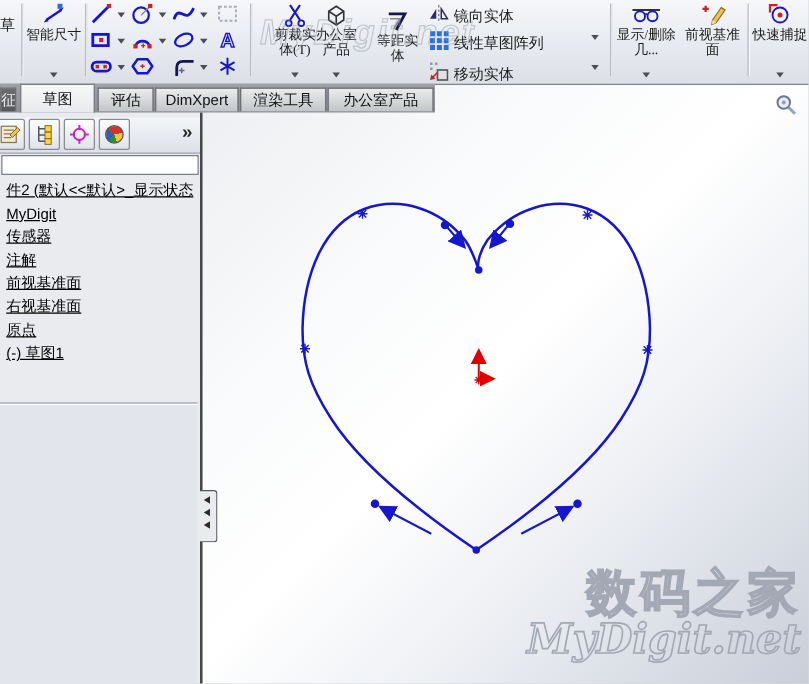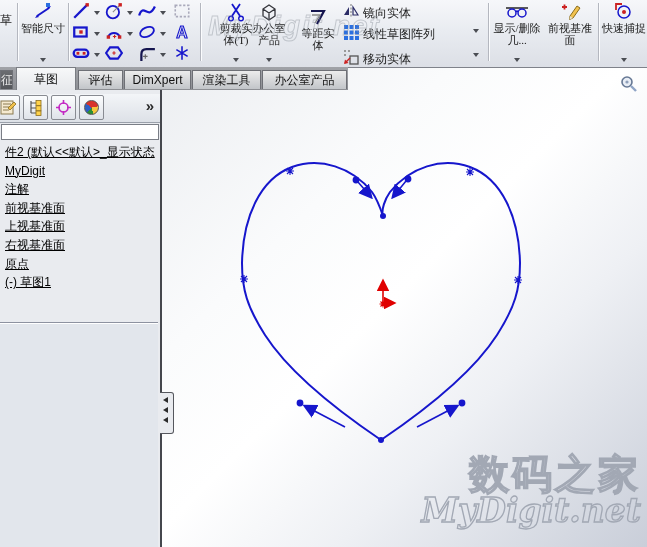--- a/index.html
+++ b/index.html
@@ -404,23 +404,23 @@
           </span>
       </div>
       <div class="ph-chevron">»</div>
     </div>
 
     <input class="filter" type="text" value="" style="">
 
     <div class="tree">
       <div class="tree-item">件2 (默认&lt;&lt;默认&gt;_显示状态</div>
       <div class="tree-item">MyDigit</div>
+      <div class="tree-item">传感器</div>
       <div class="tree-item">注解</div>
       <div class="tree-item">前视基准面</div>
-      <div class="tree-item">上视基准面</div>
       <div class="tree-item">右视基准面</div>
       <div class="tree-item">原点</div>
       <div class="tree-item">(-) 草图1</div>
     </div>
 
     <div class="tree-sep"></div>
     <div class="lower-pane"></div>
   </div>
 
   <div class="collapse-handle">

